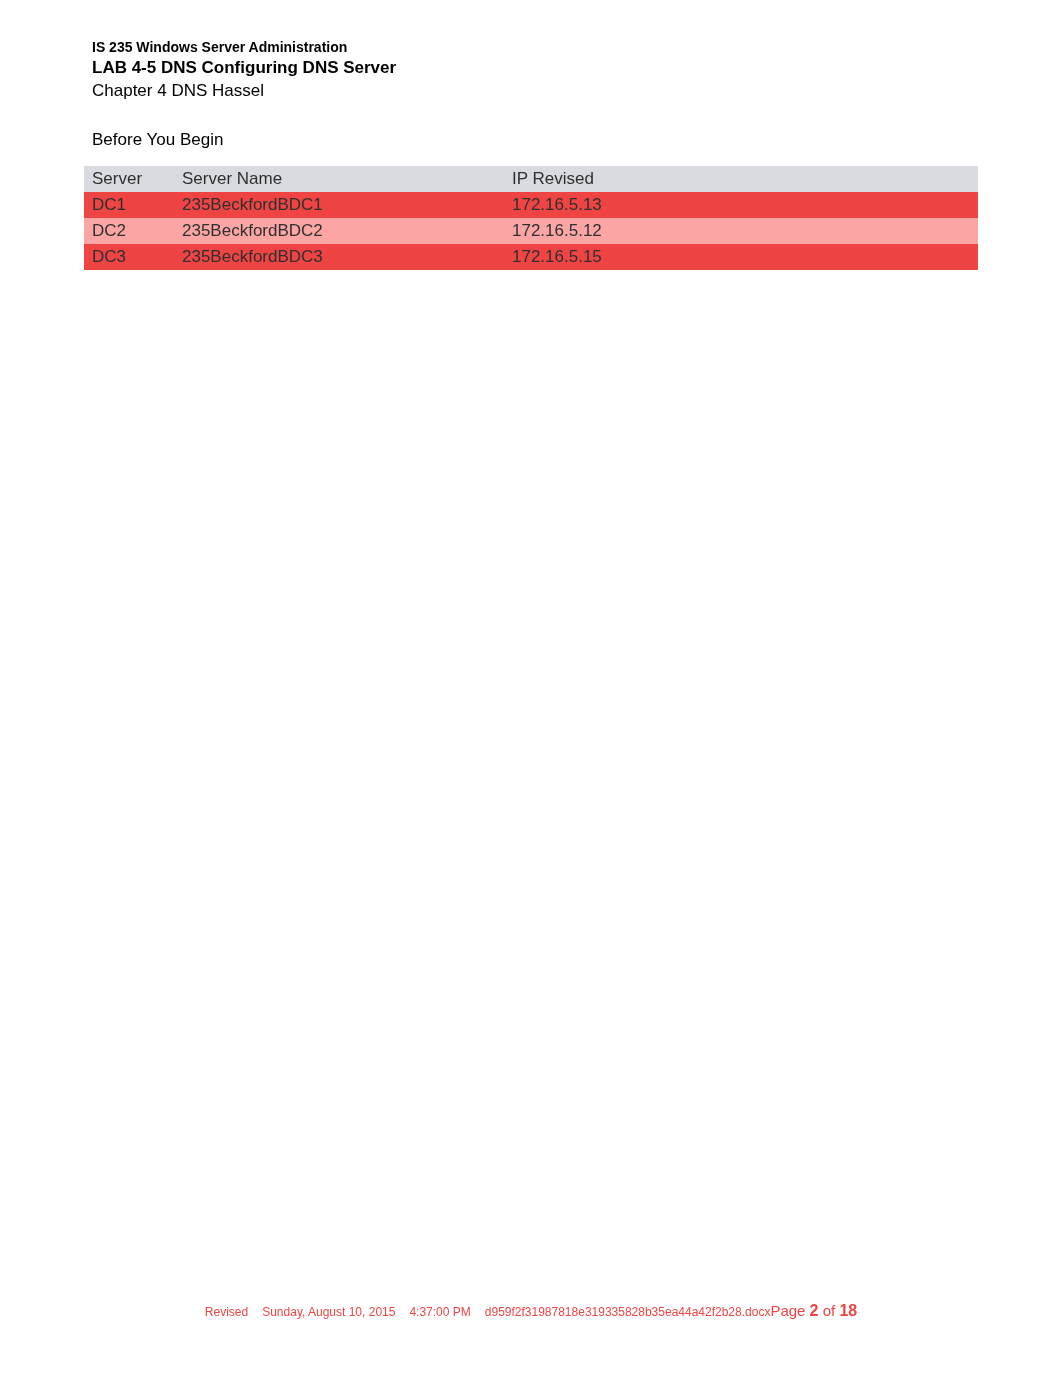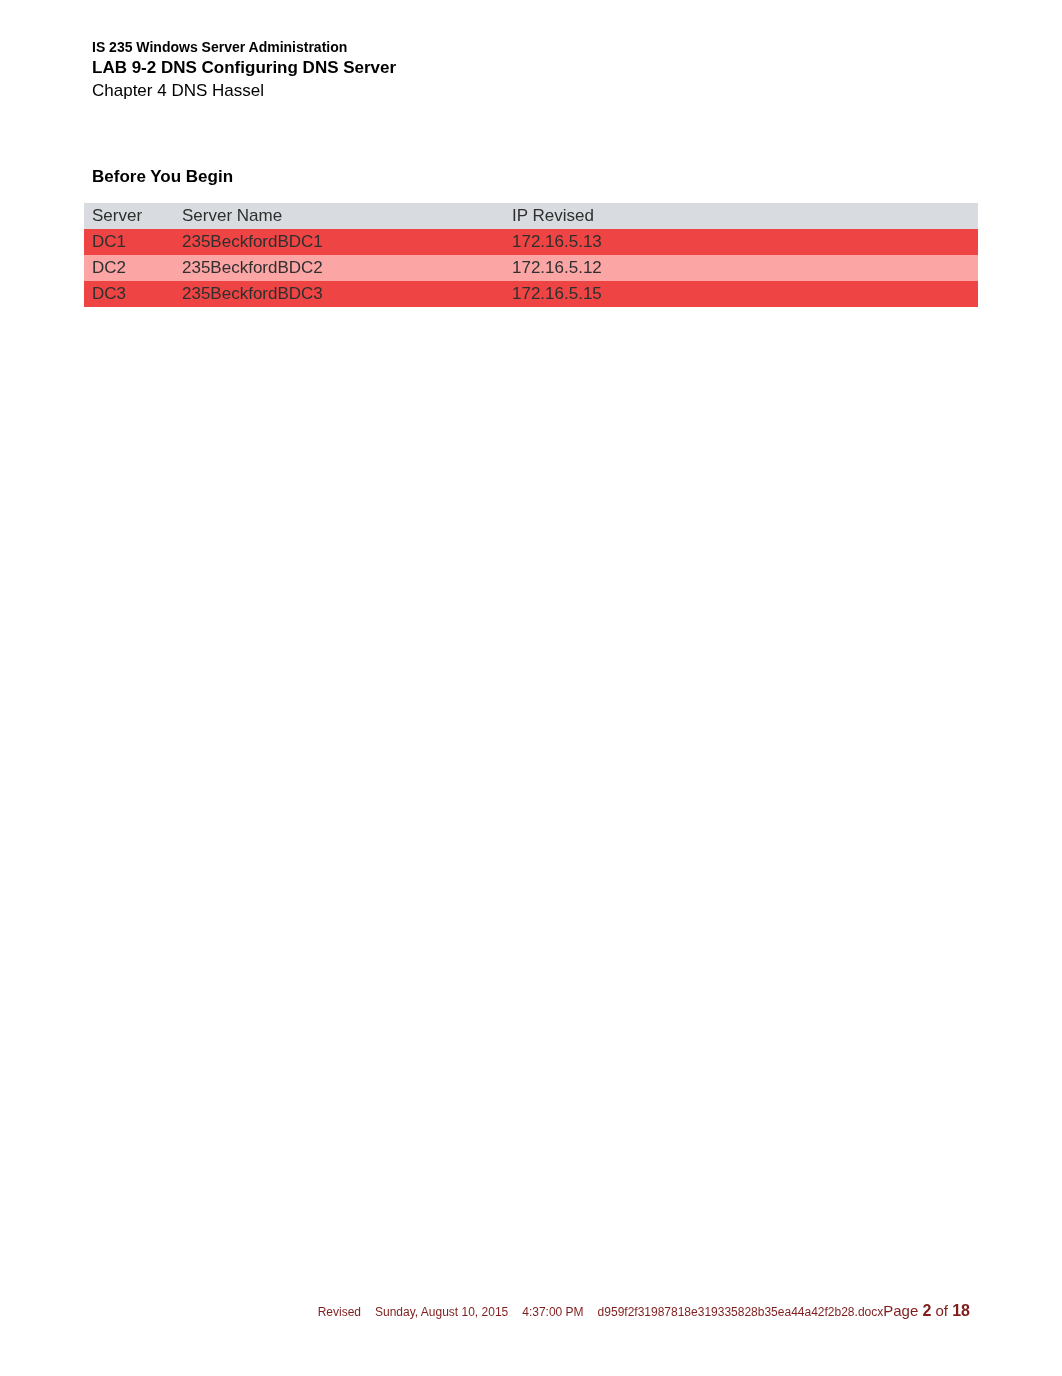--- a/index.html
+++ b/index.html
@@ -24,22 +24,22 @@
     font-weight: 700;
     line-height: 1.35;
   }
   .header-line-3 {
     font-size: 17px;
     font-weight: 400;
     line-height: 1.35;
   }
   .section-heading {
     font-size: 17px;
-    font-weight: 700;
-    margin-top: 63px;
+    font-weight: 400;
+    margin-top: 26px;
     line-height: 1.35;
   }
   .body-text {
     font-size: 17px;
     font-weight: 400;
     line-height: 1.35;
   }
   .table-wrap {
     margin-top: 14px;
     margin-left: -8px;
@@ -72,23 +72,23 @@
   .col-ip     { width: auto; }
 
   .footer {
     position: absolute;
     left: 0;
     right: 0;
     bottom: 56px;
     padding: 0 92px;
     display: flex;
     align-items: baseline;
-    justify-content: flex-end;
+    justify-content: center;
     font-size: 12px;
-    color: #7f1d1d;
+    color: #ef4444;
   }
   .footer-left {
     display: flex;
     gap: 14px;
     font-size: 12px;
   }
   .footer-left span { white-space: nowrap; }
   .footer-right {
     font-size: 15px;
   }
@@ -104,21 +104,21 @@
     height: 30px;
     background: linear-gradient(to bottom, rgba(255,255,255,0) 0%, rgba(255,255,255,0.9) 100%);
     pointer-events: none;
   }
 </style>
 </head>
 <body>
 
 <div class="page">
   <div class="header-line-1">IS 235 Windows Server Administration</div>
-  <div class="header-line-2">LAB 9-2 DNS Configuring DNS Server</div>
+  <div class="header-line-2">LAB 4-5 DNS Configuring DNS Server</div>
   <div class="header-line-3">Chapter 4 DNS Hassel</div>
 
   <div class="section-heading">Before You Begin</div>
 
   <div class="table-wrap">
     <table class="tbl">
       <tbody>
           <tr class="hdr">
         <td class="col-server">Server</td>
         <td class="col-name">Server Name</td>

